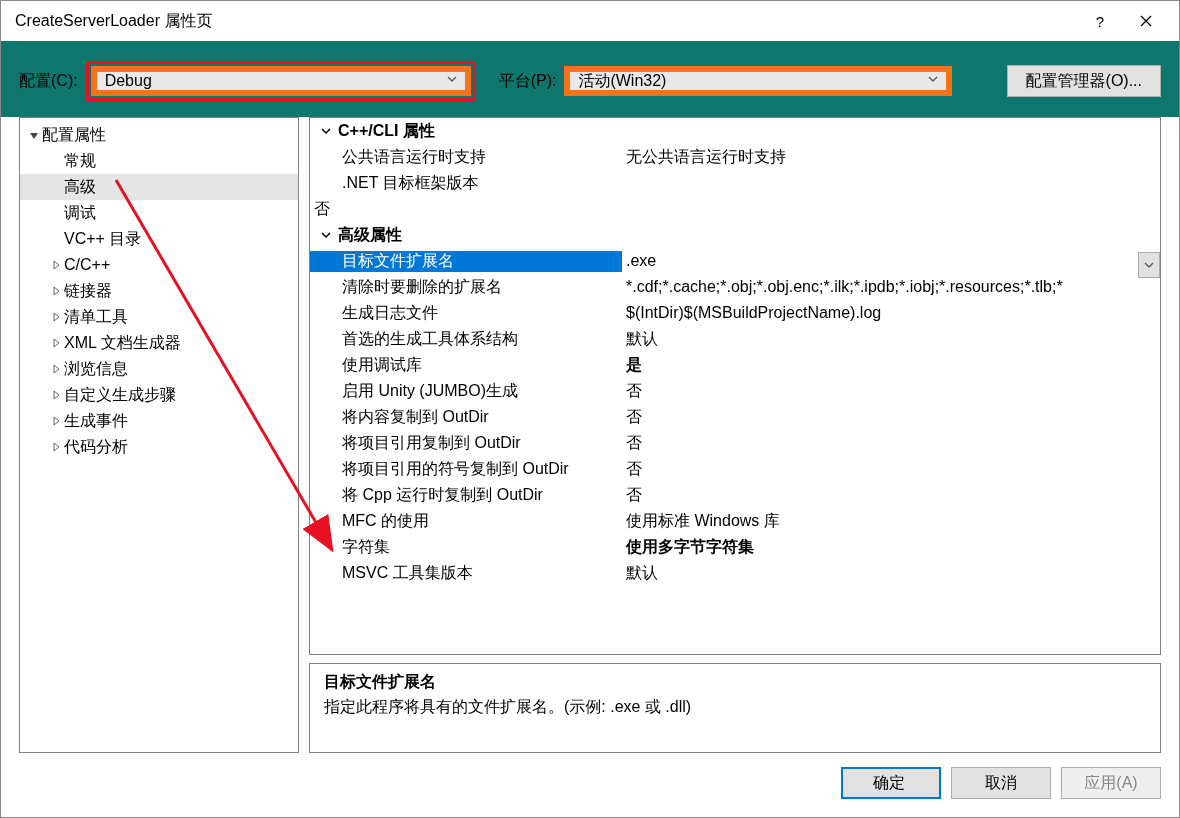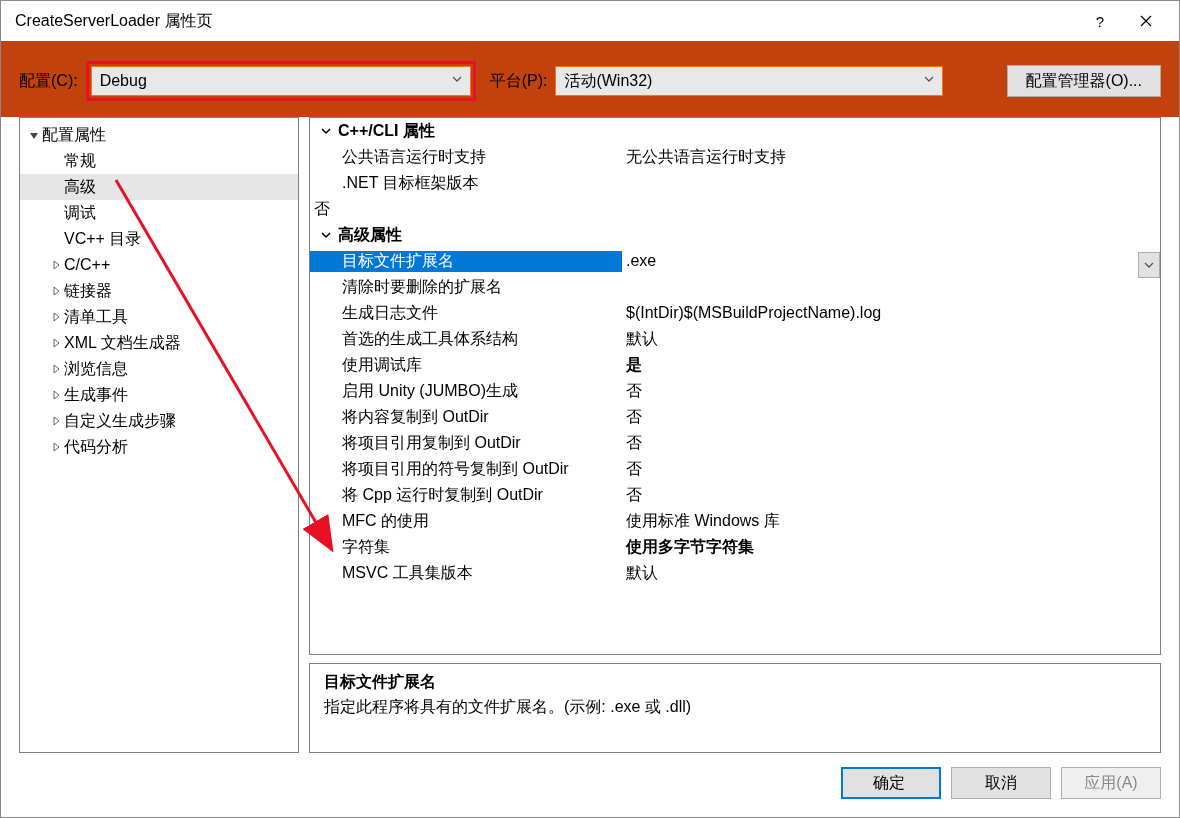--- a/index.html
+++ b/index.html
@@ -35,26 +35,26 @@
   align-items: center;
   justify-content: center;
   font-size: 15px;
   color: #000;
 }
 .config-row {
   display: flex;
   align-items: center;
   padding: 20px 18px 16px 18px;
   gap: 8px;
-  background: #c2410c;
+  background: #0f766e;
 }
 .config-row label { font-size: 16px; color: #000; }
 .dropdown {
   background: #e8e8e8;
-  border: 1px solid #f97316;
+  border: 6px solid #f97316;
   height: 30px;
   display: flex;
   align-items: center;
   padding: 0 8px;
   position: relative;
 }
 .dropdown .dd-text { flex: 1; font-size: 16px; }
 .dropdown .chevron {
   width: 10px;
   height: 10px;
@@ -128,20 +128,21 @@
   width: 24px;
   display: inline-flex;
   align-items: center;
   justify-content: center;
 }
 .prop-row {
   display: flex;
   align-items: center;
   height: 26px;
   font-size: 16px;
+  justify-content: flex-end;
 }
 .prop-row .pname { width: 312px; padding-left: 32px; }
 .prop-row .pval { flex: 1; padding-left: 4px; overflow: hidden; white-space: nowrap; }
 .prop-row.selected .pname { background: #0078d7; color: #fff; }
 .prop-row.selected .pval-wrap { position: relative; }
 .prop-row.selected .dd-btn {
   position: absolute;
   right: 0;
   top: 0;
   width: 22px;
@@ -208,21 +209,21 @@
     <div class="red-box">
       <div class="dropdown" style="width:380px">
         <span class="dd-text">Debug</span>
         <span class="chevron">
           <svg width="10" height="6" viewBox="0 0 10 6">
               <path d="M1 1 L5 5 L9 1" stroke="#555" stroke-width="1.3" fill="none"></path>
             </svg>
         </span>
       </div>
     </div>
-    <label style="margin-left:6px">平台(P):</label>
+    <label style="margin-left:15px">平台(P):</label>
     <div class="dropdown" style="width:388px">
       <span class="dd-text">活动(Win32)</span>
       <span class="chevron">
         <svg width="10" height="6" viewBox="0 0 10 6">
             <path d="M1 1 L5 5 L9 1" stroke="#555" stroke-width="1.3" fill="none"></path>
           </svg>
       </span>
     </div>
     <div style="flex:1"></div>
     <div class="cfg-mgr-btn">配置管理器(O)...</div>
@@ -294,29 +295,29 @@
               </svg>
             </span>
             <span>浏览信息</span>
           </div>
           <div class="tree-item level-2">
             <span class="expander">
               <svg width="8" height="10" viewBox="0 0 8 10">
                 <path d="M2 1 L7 5 L2 9 Z" fill="none" stroke="#666" stroke-width="1"></path>
               </svg>
             </span>
+            <span>自定义生成步骤</span>
+          </div>
+          <div class="tree-item level-2">
+            <span class="expander">
+              <svg width="8" height="10" viewBox="0 0 8 10">
+                <path d="M2 1 L7 5 L2 9 Z" fill="none" stroke="#666" stroke-width="1"></path>
+              </svg>
+            </span>
             <span>生成事件</span>
-          </div>
-          <div class="tree-item level-2">
-            <span class="expander">
-              <svg width="8" height="10" viewBox="0 0 8 10">
-                <path d="M2 1 L7 5 L2 9 Z" fill="none" stroke="#666" stroke-width="1"></path>
-              </svg>
-            </span>
-            <span>自定义生成步骤</span>
           </div>
           <div class="tree-item level-2">
             <span class="expander">
               <svg width="8" height="10" viewBox="0 0 8 10">
                 <path d="M2 1 L7 5 L2 9 Z" fill="none" stroke="#666" stroke-width="1"></path>
               </svg>
             </span>
             <span>代码分析</span>
           </div>
         </div>
@@ -364,20 +365,23 @@
                 <div class="pval">.exe</div>
                 <div class="dd-btn">
                   <svg width="10" height="6" viewBox="0 0 10 6">
                     <path d="M1 1 L5 5 L9 1" stroke="#555" stroke-width="1.3" fill="none"></path>
                   </svg>
                 </div>
               </div>
             </div>
             <div class="prop-row">
               <div class="pname">清除时要删除的扩展名</div>
+              <div class="pval-wrap">
+                <div class="pval">*.cdf;*.cache;*.obj;*.obj.enc;*.ilk;*.ipdb;*.iobj;*.resources;*.tlb;*</div>
+              </div>
             </div>
             <div class="prop-row">
               <div class="pname">生成日志文件</div>
               <div class="pval-wrap">
                 <div class="pval">$(IntDir)$(MSBuildProjectName).log</div>
               </div>
             </div>
             <div class="prop-row">
               <div class="pname">首选的生成工具体系结构</div>
               <div class="pval-wrap">

